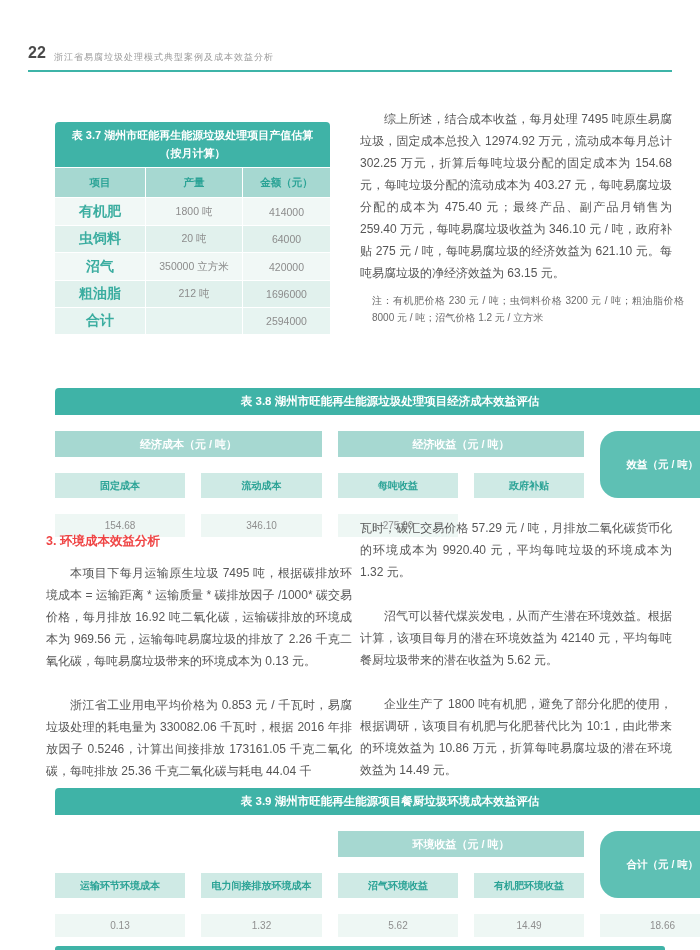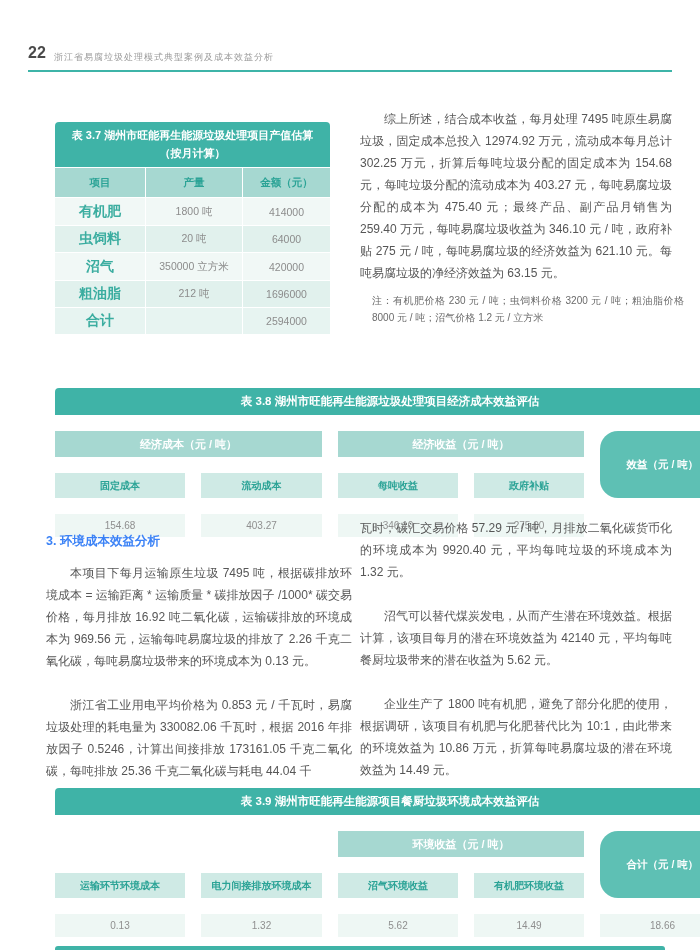--- a/index.html
+++ b/index.html
@@ -47,21 +47,21 @@
   .te39 { top:758px; }
   .te-title { grid-column:1/6; background:#3fb3a7; color:#fff; font-size:11.5px; font-weight:bold; border-radius:4px 4px 0 0; }
   .te-group { background:#a6d8d1; color:#ffffff; font-size:11px; font-weight:bold; }
   .te-g1 { grid-column:1/3; }
   .te-g2 { grid-column:3/5; }
   .te-span { grid-column:5; grid-row:2/4; background:#5ec0b4; color:#fff; font-size:10.5px; font-weight:bold;border-radius:18px; }
   .te-leaf { background:#cfeae5; color:#2ba396; font-size:10px; font-weight:bold; }
   .te-data { background:#eef7f4; color:#8f8f8f; font-size:10px; }
 
   
-  .sec-heading { position:absolute; left:46px; top:533px; font-size:12.5px; font-weight:bold; color:#3b82f6; }
+  .sec-heading { position:absolute; left:46px; top:533px; font-size:12.5px; font-weight:bold; color:#ef4444; }
   .col-left-sec { position:absolute; left:46px; top:562px; width:306px; }
   .col-right-sec { position:absolute; left:360px; top:517px; width:312px; }
 
   
   .bottom-sliver { position:absolute; left:55px; top:946px; width:610px; height:4px;
     background:#3fb3a7; border-radius:3px 3px 0 0; }
 </style>
 </head>
 <body>
 
@@ -109,21 +109,20 @@
   <div class="teval te38">
     <div class="cell te-title">表 3.8 湖州市旺能再生能源垃圾处理项目经济成本效益评估</div>
     <div class="cell te-group te-g1">经济成本（元 / 吨）</div>
     <div class="cell te-group te-g2">经济收益（元 / 吨）</div>
     <div class="cell te-span">效益（元 / 吨）</div>
     <div class="cell te-leaf">固定成本</div>
     <div class="cell te-leaf">流动成本</div>
     <div class="cell te-leaf">每吨收益</div>
     <div class="cell te-leaf">政府补贴</div>
     <div class="cell te-data">154.68</div>
-    <div class="cell te-data">403.27</div>
     <div class="cell te-data">346.10</div>
     <div class="cell te-data">275.00</div>
   </div>
 
   <div class="sec-heading">3. 环境成本效益分析</div>
 
   <div class="col-left-sec">
     <p class="body-p">本项目下每月运输原生垃圾 7495 吨，根据碳排放环境成本 = 运输距离 * 运输质量 * 碳排放因子 /1000* 碳交易价格，每月排放 16.92 吨二氧化碳，运输碳排放的环境成本为 969.56 元，运输每吨易腐垃圾的排放了 2.26 千克二氧化碳，每吨易腐垃圾带来的环境成本为 0.13 元。</p>
     <p class="body-p">浙江省工业用电平均价格为 0.853 元 / 千瓦时，易腐垃圾处理的耗电量为 330082.06 千瓦时，根据 2016 年排放因子 0.5246，计算出间接排放 173161.05 千克二氧化碳，每吨排放 25.36 千克二氧化碳与耗电 44.04 千</p>
   </div>

